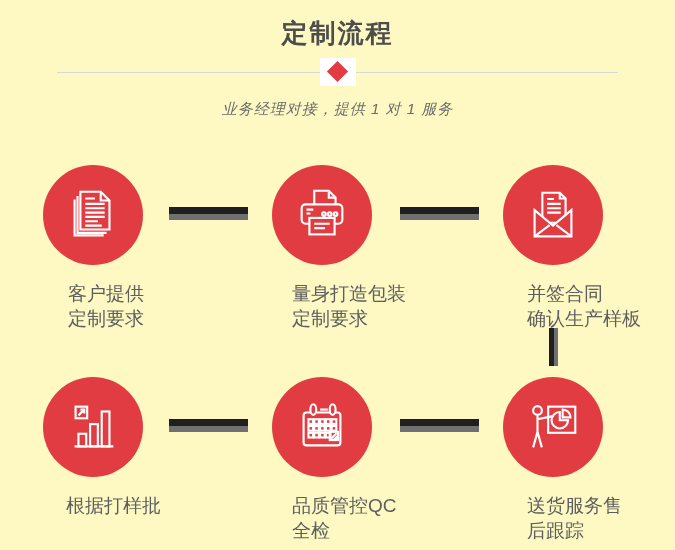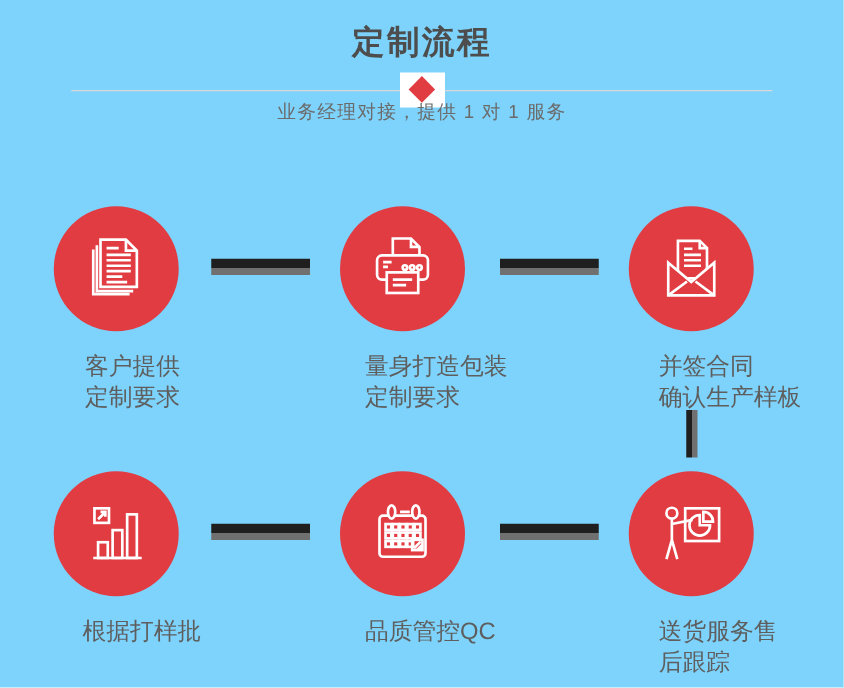--- a/index.html
+++ b/index.html
@@ -1,29 +1,29 @@
 <!DOCTYPE html>
 <html><head>
 <meta charset="utf-8">
 <style>
   html,body{margin:0;padding:0;background:#ffffff;}
   .canvas{
-    position:relative;width:675px;height:550px;background:#7dd3fc;
+    position:relative;width:675px;height:550px;background:#fef9c3;
     font-family:"Liberation Sans","DejaVu Sans",sans-serif;overflow:hidden;
   }
   .title{
     position:absolute;top:16px;left:0;width:675px;text-align:center;
     font-size:26px;font-weight:bold;color:#4d4d4d;letter-spacing:2px;
   }
   .divider{position:absolute;top:72px;left:57px;width:561px;height:1px;background:#d8d8d8;}
   .diamond-gap{position:absolute;top:58px;left:320px;width:36px;height:28px;background:#ffffff;}
   .diamond{position:absolute;top:64px;left:330px;width:15px;height:15px;background:#e23c43;transform:rotate(45deg);}
   .subtitle{
-    position:absolute;top:80px;left:0;width:675px;text-align:center;
-    font-size:15px;color:#6b6b6b;letter-spacing:1px;
+    position:absolute;top:100px;left:0;width:675px;text-align:center;
+    font-size:15px;color:#6b6b6b;letter-spacing:1px;font-style:italic;
   }
   .circle{
     position:absolute;width:100px;height:100px;border-radius:50%;background:#e23c43;
     display:flex;align-items:center;justify-content:center;
   }
   .circle svg{width:62px;height:62px;display:block;}
   .c1{left:43px;top:165px;}  .c2{left:272px;top:165px;} .c3{left:503px;top:165px;}
   .c4{left:43px;top:377px;}  .c5{left:272px;top:377px;} .c6{left:503px;top:377px;}
   .hbar{
     position:absolute;width:79px;height:13px;
@@ -139,20 +139,21 @@
         <rect x="24" y="38" width="4.8" height="4.8"></rect>
         <rect x="30" y="38" width="4.8" height="4.8"></rect>
         <rect x="36" y="38" width="4.8" height="4.8"></rect>
       <rect x="40" y="37" width="8.5" height="8.5"></rect>
       <path class="fillwhite" d="M48.5,39.5 L48.5,45.5 L42.5,45.5 Z"></path>
       <path d="M41.5,44 L47,38.5"></path>
     </svg>
   </div>
   <div class="label l5">
     <div>品质管控QC</div>
+    <div>全检</div>
   </div>
 
   <div class="circle c6">
     <svg class="ico" viewBox="0 0 64 64">
       <rect x="27" y="11" width="28" height="27"></rect>
       <path d="M39,25 L39,16.5 A8.5,8.5 0 1 0 47.5,25 Z"></path>
       <path d="M42,22 L42,14 A8,8 0 0 1 50,22 Z"></path>
       <circle cx="16" cy="15" r="4.5"></circle>
       <path d="M16,20 V37 M16,24 L33,20.5 M16,37 L11.5,53 M16,37 L20.5,53"></path>
     </svg>

